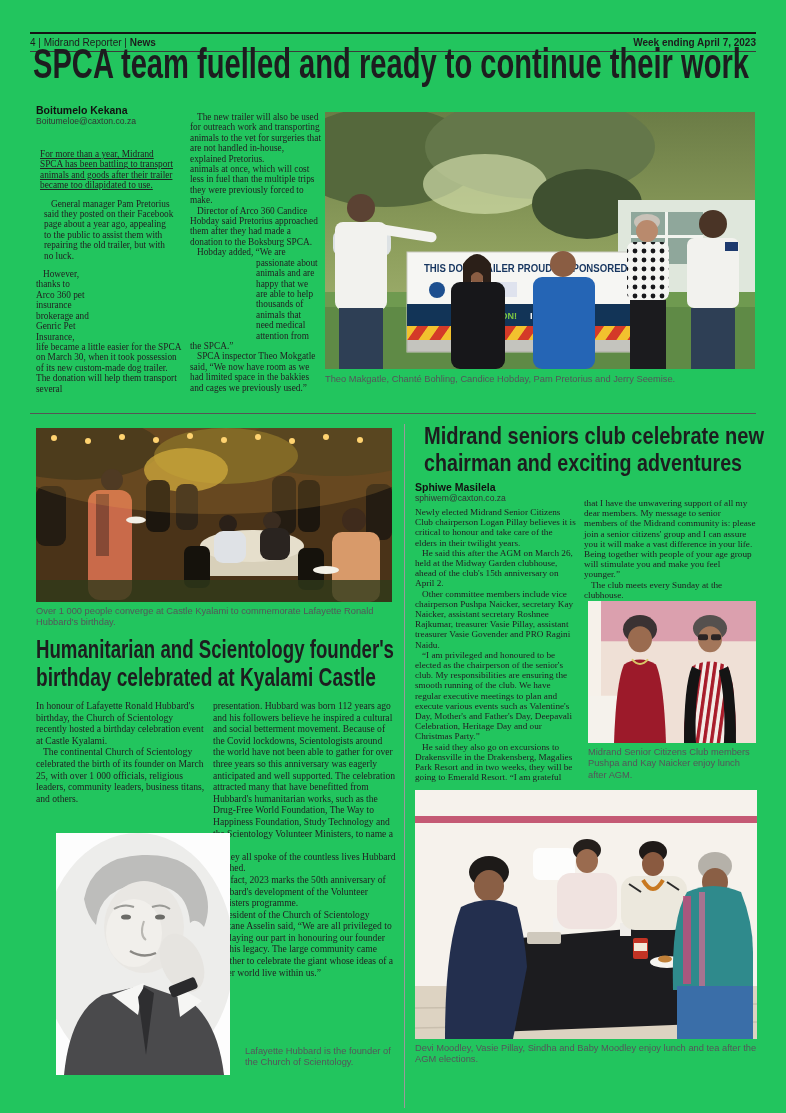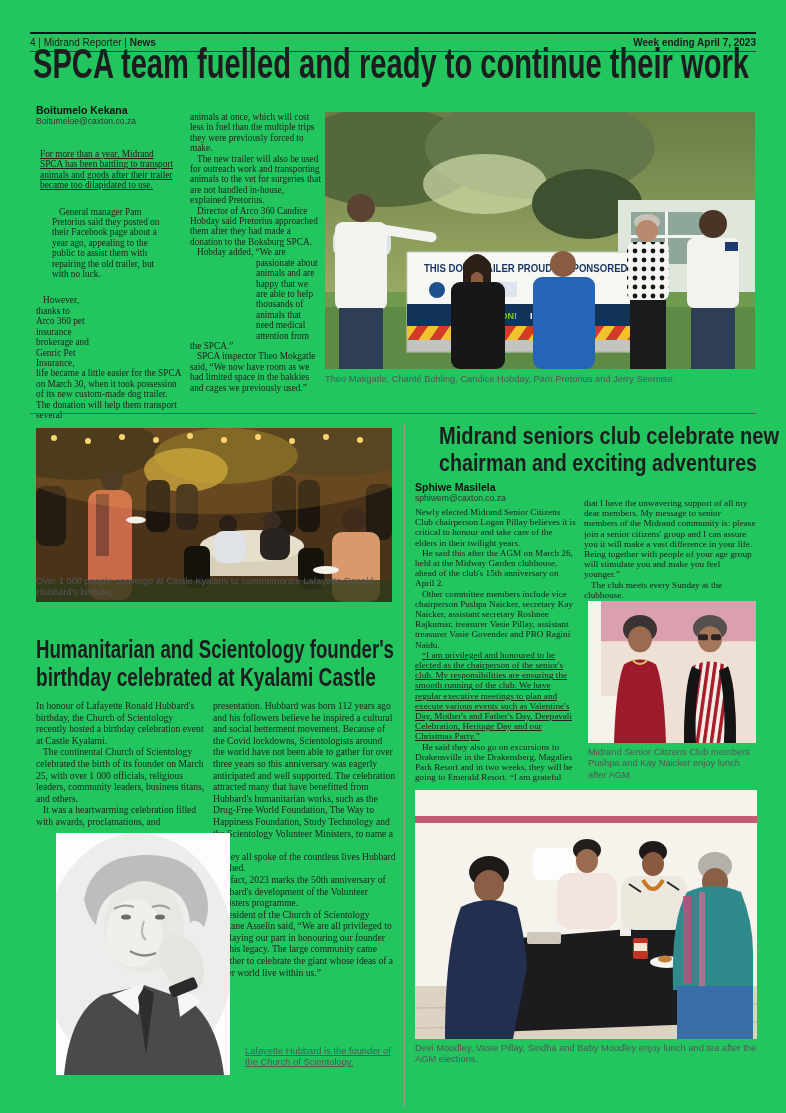--- a/index.html
+++ b/index.html
@@ -38,28 +38,28 @@
   .photo{overflow:hidden;background:#ddd;}
   .photo svg{display:block;width:100%;height:100%;}
   #spca-photo{left:325px;top:112px;width:430px;height:257px;}
   #spca-caption{left:325px;top:374px;width:430px;}
   .caption{font-family:"Liberation Sans",sans-serif;font-size:9.3px;line-height:11.4px;color:#55555a;}
 
   #mid-rule{left:30px;top:413px;width:726px;height:1px;background:#555;}
   #vert-rule{left:404px;top:424px;width:1px;height:684px;background:#9a9a9a;}
 
   #kyalami-photo{left:36px;top:428px;width:356px;height:174px;}
-  #kyalami-caption{left:36px;top:576px;width:358px;}
+  #kyalami-caption{left:36px;top:606px;width:358px;}
   #kyalami-headline{left:36px;top:636px;}
   #kyalami-col1{left:36px;top:700px;width:170px;}
   #kyalami-col2{left:213px;top:700px;width:183px;}
   #hubbard-photo{left:56px;top:833px;width:174px;height:242px;background:#fff;}
-  #hubbard-caption{left:245px;top:1046px;width:150px;text-decoration:underline;}
-
-  #seniors-headline{left:439px;top:423px;}
+  #hubbard-caption{left:245px;top:1046px;width:150px;}
+
+  #seniors-headline{left:424px;top:423px;}
   #seniors-byline{left:415px;top:481px;}
   #seniors-col1{left:415px;top:507px;width:161px;}
   #seniors-col2{left:584px;top:498px;width:172px;}
   #seniors-photo1{left:588px;top:601px;width:168px;height:142px;}
   #seniors-caption1{left:588px;top:747px;width:170px;}
   #seniors-photo2{left:415px;top:790px;width:342px;height:249px;}
   #seniors-caption2{left:415px;top:1043px;width:342px;}
 </style>
 </head>
 <body>
@@ -78,28 +78,28 @@
       <text x="0" y="38" font-size="42" textLength="716" lengthAdjust="spacingAndGlyphs">SPCA team fuelled and ready to continue their work</text>
     </svg>
   </div>
 
   <div class="abs" id="spca-col1">
     <div class="byline-block">
       <div class="byline-name">Boitumelo Kekana</div>
       <div class="byline-email">Boitumeloe@caxton.co.za</div>
     </div>
     <p class="bp" style="margin:4px;text-decoration:underline;">For more than a year, Midrand SPCA has been battling to transport animals and goods after their trailer became too dilapidated to use.</p>
-    <p class="bp indent" style="margin:16px;">General manager Pam Pretorius said they posted on their Facebook page about a year ago, appealing to the public to assist them with repairing the old trailer, but with no luck.</p>
+    <p class="bp indent" style="margin:8px;">General manager Pam Pretorius said they posted on their Facebook page about a year ago, appealing to the public to assist them with repairing the old trailer, but with no luck.</p>
     <div class="bp narrow-left indent">However, thanks to Arco 360 pet insurance brokerage and Genric Pet Insurance,</div>
     <p class="bp" style="margin:0;">life became a little easier for the SPCA on March 30, when it took possession of its new custom-made dog trailer. The donation will help them transport several</p>
   </div>
 
   <div class="abs" id="spca-col2">
+    <p class="bp indent" style="margin:0;">The new trailer will also be used for outreach work and transporting animals to the vet for surgeries that are not handled in-house, explained Pretorius.</p>
     <p class="bp" style="margin:0;">animals at once, which will cost less in fuel than the multiple trips they were previously forced to make.</p>
-    <p class="bp indent" style="margin:0;">The new trailer will also be used for outreach work and transporting animals to the vet for surgeries that are not handled in-house, explained Pretorius.</p>
     <p class="bp indent" style="margin:0;">Director of Arco 360 Candice Hobday said Pretorius approached them after they had made a donation to the Boksburg SPCA.</p>
     <p class="bp indent" style="margin:0;">Hobday added, “We are</p>
     <div class="bp narrow-right">passionate about animals and are happy that we are able to help thousands of animals that need medical attention from</div>
     <p class="bp" style="margin:0;">the SPCA.”</p>
     <p class="bp indent" style="margin:0;">SPCA inspector Theo Mokgatle said, “We now have room as we had limited space in the bakkies and cages we previously used.”</p>
   </div>
 
 
   <div class="abs photo" id="spca-photo">
     <svg viewBox="0 0 430 257" preserveAspectRatio="none">
@@ -239,21 +239,20 @@
   <div class="abs hl" id="kyalami-headline">
     <svg width="364" height="60" viewBox="0 0 364 60">
       <text x="0" y="22" font-size="25" fill="#2a2a2c" textLength="358" lengthAdjust="spacingAndGlyphs">Humanitarian and Scientology founder's</text>
       <text x="0" y="50" font-size="25" fill="#2a2a2c" textLength="340" lengthAdjust="spacingAndGlyphs">birthday celebrated at Kyalami Castle</text>
     </svg>
   </div>
 
   <div class="abs" id="kyalami-col1">
     <p class="kp" style="margin:0;">In honour of Lafayette Ronald Hubbard's birthday, the Church of Scientology recently hosted a birthday celebration event at Castle Kyalami.</p>
     <p class="kp indent" style="margin:0;">The continental Church of Scientology celebrated the birth of its founder on March 25, with over 1 000 officials, religious leaders, community leaders, business titans, and others.</p>
-    <p class="kp indent" style="margin:0;">It was a heartwarming celebration filled with awards, proclamations, and</p>
   </div>
   <div class="abs" id="kyalami-col2">
     <p class="kp" style="margin:0;">presentation. Hubbard was born 112 years ago and his followers believe he inspired a cultural and social betterment movement. Because of the Covid lockdowns, Scientologists around the world have not been able to gather for over three years so this anniversary was eagerly anticipated and well supported. The celebration attracted many that have benefitted from Hubbard's humanitarian works, such as the Drug-Free World Foundation, The Way to Happiness Foundation, Study Technology and the Scientology Volunteer Ministers, to name a few.</p>
     <p class="kp indent" style="margin:0;">They all spoke of the countless lives Hubbard touched.</p>
     <p class="kp indent" style="margin:0;">In fact, 2023 marks the 50th anniversary of Hubbard's development of the Volunteer Ministers programme.</p>
     <p class="kp indent" style="margin:0;">President of the Church of Scientology Gaetane Asselin said, “We are all privileged to be playing our part in honouring our founder and his legacy. The large community came together to celebrate the giant whose ideas of a better world live within us.”</p>
   </div>
 
   <div class="abs photo" id="hubbard-photo">
     <svg viewBox="0 0 174 242" preserveAspectRatio="none">
@@ -288,21 +287,21 @@
   </div>
 
   <div class="abs" id="seniors-byline">
     <div class="byline-name">Sphiwe Masilela</div>
     <div class="byline-email">sphiwem@caxton.co.za</div>
   </div>
   <div class="abs" id="seniors-col1">
     <p class="sp" style="margin:0;">Newly elected Midrand Senior Citizens Club chairperson Logan Pillay believes it is critical to honour and take care of the elders in their twilight years.</p>
     <p class="sp indent" style="margin:0;">He said this after the AGM on March 26, held at the Midway Garden clubhouse, ahead of the club's 15th anniversary on April 2.</p>
     <p class="sp indent" style="margin:0;">Other committee members include vice chairperson Pushpa Naicker, secretary Kay Naicker, assistant secretary Roshnee Rajkumar, treasurer Vasie Pillay, assistant treasurer Vasie Govender and PRO Ragini Naidu.</p>
-    <p class="sp indent" style="margin:0;text-decoration:underline;">“I am privileged and honoured to be elected as the chairperson of the senior's club. My responsibilities are ensuring the smooth running of the club. We have regular executive meetings to plan and execute various events such as Valentine's Day, Mother's and Father's Day, Deepavali Celebration, Heritage Day and our Christmas Party.”</p>
+    <p class="sp indent" style="margin:0;">“I am privileged and honoured to be elected as the chairperson of the senior's club. My responsibilities are ensuring the smooth running of the club. We have regular executive meetings to plan and execute various events such as Valentine's Day, Mother's and Father's Day, Deepavali Celebration, Heritage Day and our Christmas Party.”</p>
     <p class="sp indent" style="margin:0;">He said they also go on excursions to Drakensville in the Drakensberg, Magalies Park Resort and in two weeks, they will be going to Emerald Resort. “I am grateful</p>
   </div>
   <div class="abs" id="seniors-col2">
     <p class="sp" style="margin:0;">that I have the unwavering support of all my dear members. My message to senior members of the Midrand community is: please join a senior citizens' group and I can assure you it will make a vast difference in your life. Being together with people of your age group will stimulate you and make you feel younger.”</p>
     <p class="sp indent" style="margin:0;">The club meets every Sunday at the clubhouse.</p>
   </div>
 
   <div class="abs photo" id="seniors-photo1">
     <svg viewBox="0 0 168 141" preserveAspectRatio="none">
       <defs>

